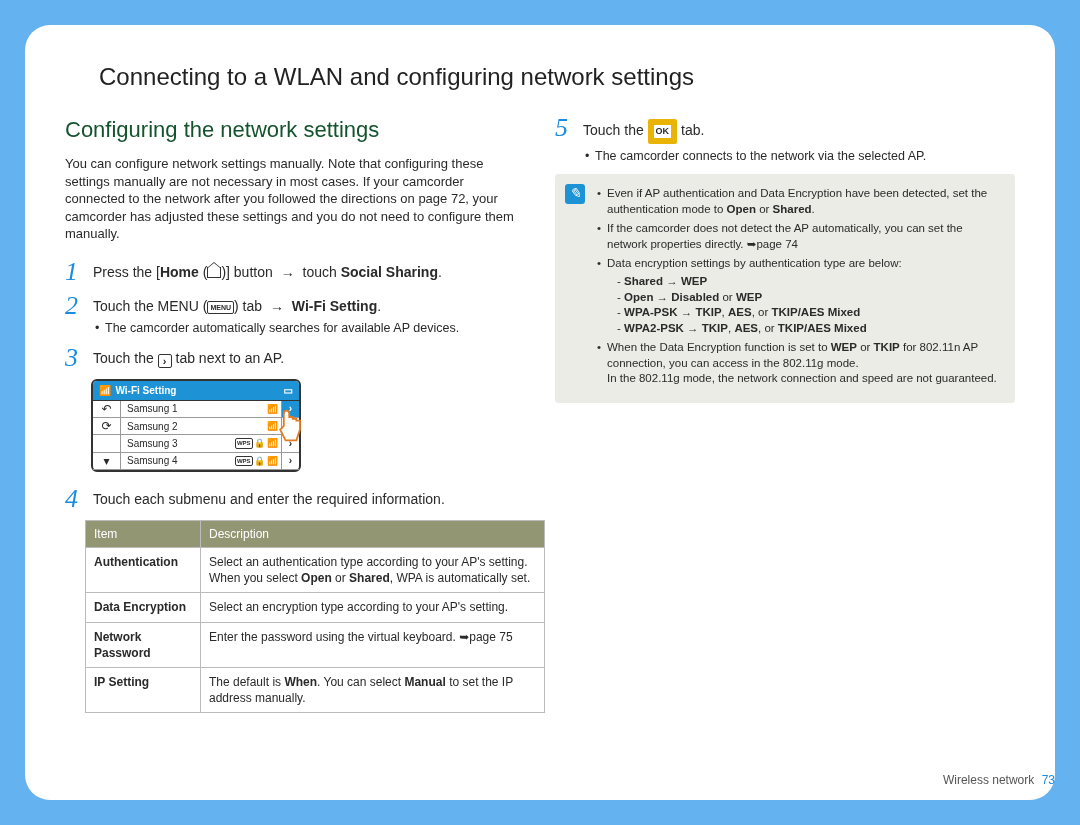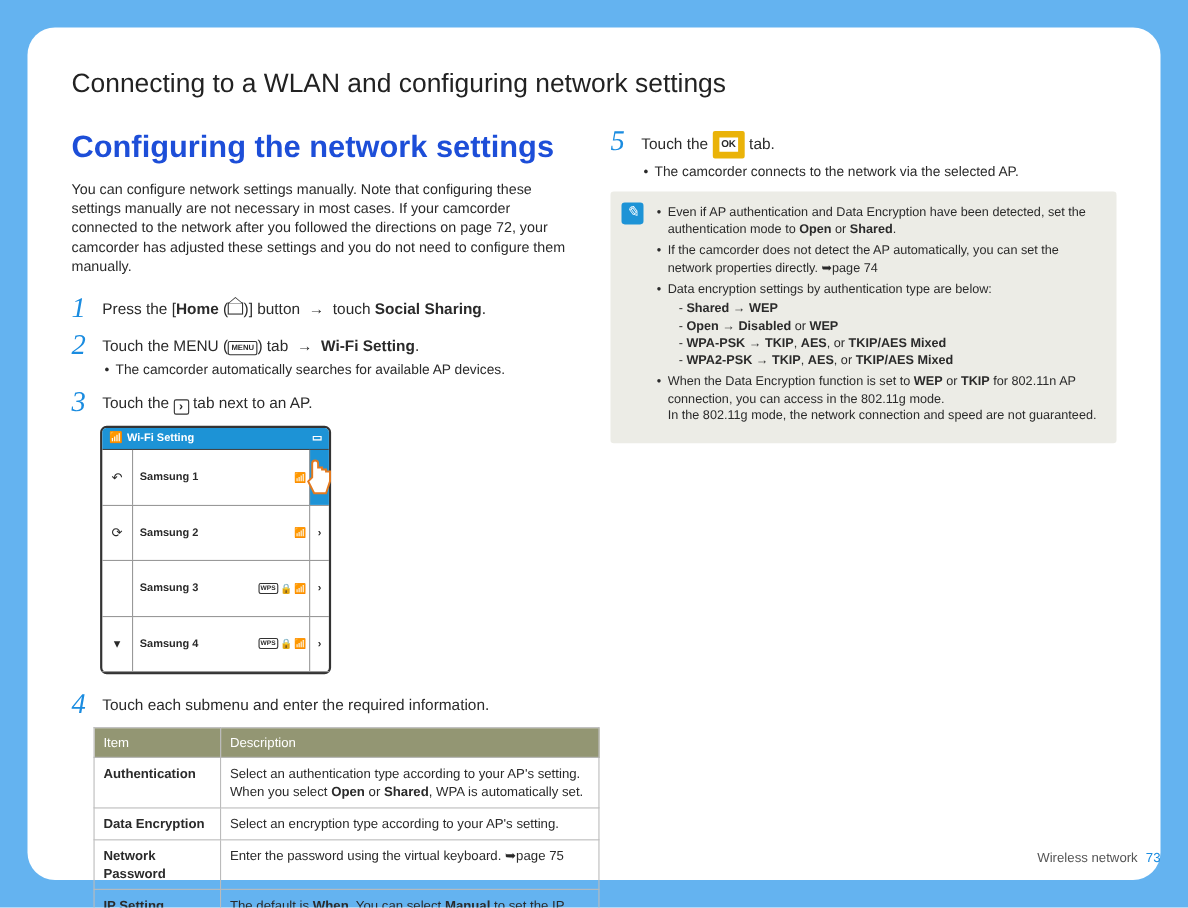--- a/index.html
+++ b/index.html
@@ -20,30 +20,31 @@
     width: 100%;
     height: 100%;
     padding: 36px 40px 20px 40px;
     position: relative;
   }
   h1.main-title {
     font-size: 24px;
     font-weight: 400;
     color: #222;
     margin-bottom: 22px;
+    margin-left: 34px;
   }
   .columns {
     display: flex;
     gap: 30px;
   }
   .col { flex: 1; min-width: 0; }
   h2.sub-title {
-    font-size: 28px;
-    font-weight: 700;
-    color: #1d4ed8;
+    font-size: 22px;
+    font-weight: 400;
+    color: #14532d;
     margin-bottom: 10px;
   }
   .intro {
     font-size: 13px;
     margin-bottom: 16px;
     line-height: 1.35;
   }
   .step {
     display: flex;
     gap: 10px;
@@ -153,22 +154,22 @@
   .wifi-side {
     width:28px;
     border-right:1px solid #999;
     display:flex;
     align-items:center;
     justify-content:center;
     font-size:12px;
   }
   .wifi-name {
     flex:1;
-    padding:18px 6px;
-    font-weight:bold;
+    padding:1px 6px;
+    font-weight:normal;
     display:flex;
     align-items:center;
   }
   .wifi-icons {
     padding:2px 2px;
     display:flex;
     align-items:center;
     gap:2px;
     font-size:9px;
   }

